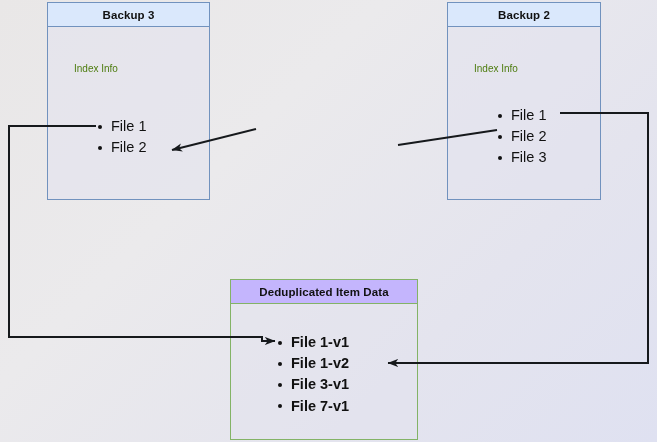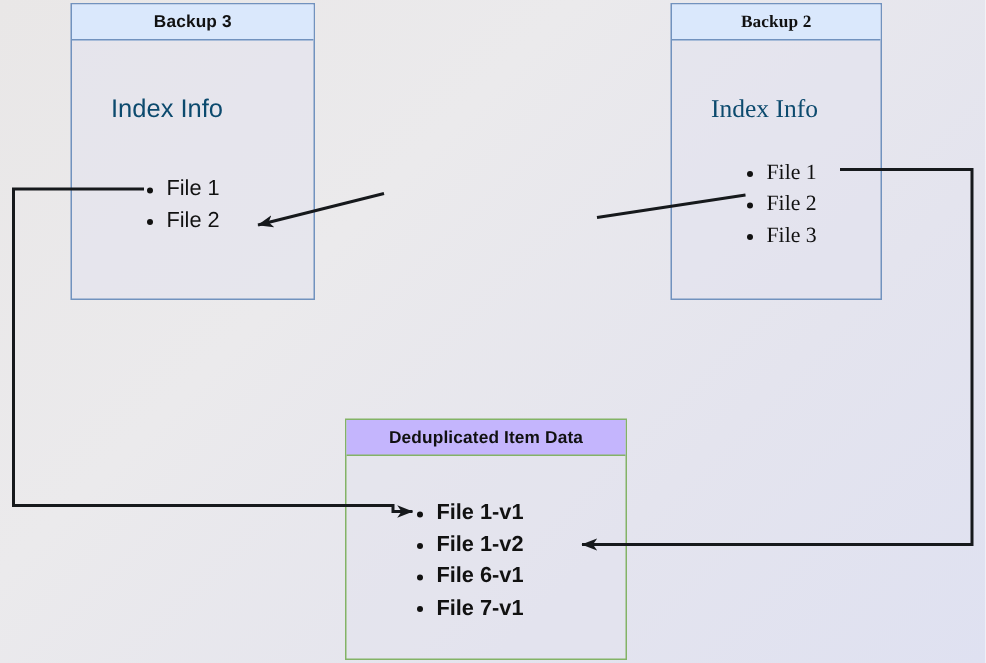--- a/index.html
+++ b/index.html
@@ -52,22 +52,22 @@
   .box-green {
     border-color: #83b366;
     background: rgba(226,226,238,0.45);
   }
   .box-green > .box-header {
     border-bottom-color: #83b366;
     background: #c4b5fd;
   }
   .body-title {
     position: absolute;
-    font-size: 17px;
-    color: #0c4a6e;
+    font-size: 10px;
+    color: #4d7c0f;
     white-space: nowrap;
   }
   .bullet-list {
     position: absolute;
     margin: 0;
     padding: 0;
     list-style: none;
   }
   .bullet-list li {
     position: relative;
@@ -111,36 +111,36 @@
 
   <div class="box box-blue" style="left:47px; top:2px; width:163px; height:198px;">
     <div class="box-header">Backup 3</div>
     <div class="body-title" style="left:26px; top:60px;">Index Info</div>
     <ul class="bullet-list" style="left:50px; top:113px;">
       <li>File 1</li>
       <li>File 2</li>
     </ul>
   </div>
 
-  <div class="box box-blue" style="left:447px; top:2px; width:141px; height:198px;font-family:Liberation Serif, serif;">
+  <div class="box box-blue" style="left:447px; top:2px; width:154px; height:198px;">
     <div class="box-header">Backup 2</div>
     <div class="body-title" style="left:26px; top:60px;">Index Info</div>
     <ul class="bullet-list" style="left:50px; top:102px;">
       <li>File 1</li>
       <li>File 2</li>
       <li>File 3</li>
     </ul>
   </div>
 
   <div class="box box-green" style="left:230px; top:279px; width:188px; height:161px;">
     <div class="box-header">Deduplicated Item Data</div>
     <ul class="bullet-list" style="left:47px; top:52px;font-weight:bold;">
       <li>File 1-v1</li>
       <li>File 1-v2</li>
-      <li>File 6-v1</li>
+      <li>File 3-v1</li>
       <li>File 7-v1</li>
     </ul>
   </div>
 
   <svg class="edges" viewBox="0 0 657 442">
     <defs>
       <marker id="arrowEnd" markerWidth="11" markerHeight="9" refX="10.2" refY="4.5" orient="auto" markerUnits="userSpaceOnUse">
         <path d="M0,0.4 L10.6,4.5 L0,8.6 L2.9,4.5 Z" fill="#16191c"></path>
       </marker>
     </defs>

